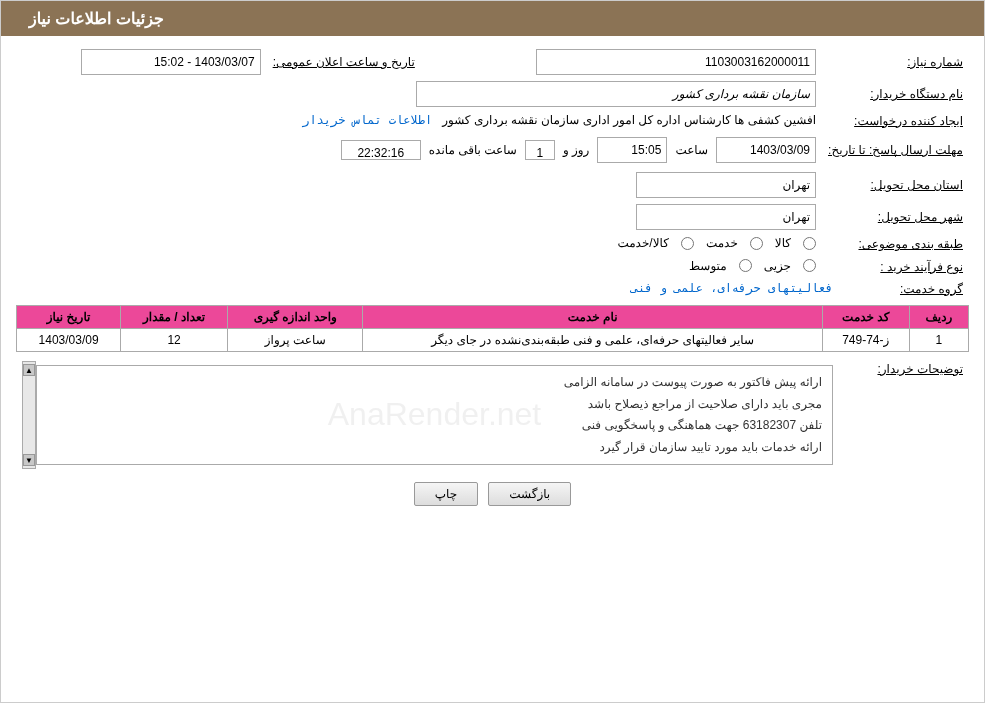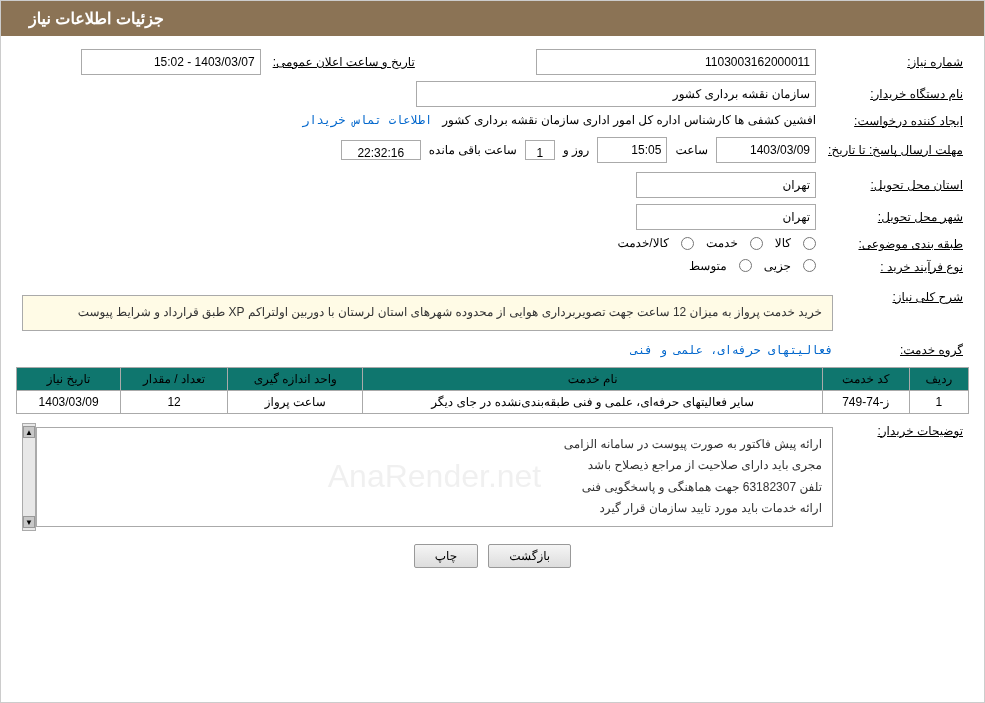--- a/index.html
+++ b/index.html
@@ -97,26 +97,26 @@
       text-align: right;
       font-size: 12px;
       color: #333;
     }
     .services-table {
       width: 100%;
       border-collapse: collapse;
       margin: 6px 0;
     }
     .services-table th {
-      background: #0f766e;
+      background: #ec4899;
       border: 1px solid #aaa;
       padding: 4px 8px;
       text-align: center;
       font-size: 12px;
-      font-weight: normal;
+      font-weight: bold;
       margin-top: 36px;
     }
     .services-table td {
       border: 1px solid #aaa;
       padding: 4px 8px;
       text-align: center;
       font-size: 12px;
     }
     .services-table tr:nth-child(even) td {
       background: #f7f4ee;
@@ -225,21 +225,21 @@
           <td style="width:20px"></td>
           <td class="label-cell" style="text-align:right;">تاریخ و ساعت اعلان عمومی:</td>
           <td class="value-cell">
             <span class="input-box" style="min-width:180px;">1403/03/07 - 15:02</span>
           </td>
         </tr>
 
         <tr>
           <td class="label-cell">نام دستگاه خریدار:</td>
           <td class="value-cell" colspan="4">
-            <span class="input-box" style="min-width:400px;">سازمان نقشه برداری کشور</span>
+            <span class="input-box" style="min-width:400px;font-style:italic;">سازمان نقشه برداری کشور</span>
           </td>
         </tr>
 
         <tr>
           <td class="label-cell">ایجاد کننده درخواست:</td>
           <td class="value-cell" colspan="4">
             <span>افشین کشفی ها کارشناس اداره کل امور اداری سازمان نقشه برداری کشور</span>
             &nbsp;
             <a href="#" class="link-blue">اطلاعات تماس خریدار</a>
           </td>
@@ -306,32 +306,20 @@
                 <input type="radio" name="purchase_type" style="">
                 <span>متوسط</span>
               </div>
             </div>
           </td>
         </tr>
 
       </tbody>
     </table>
 
-    <table class="info-table" style="margin-top:8px;">
-      <tbody>
-          <tr>
-        <td class="label-cell" style="vertical-align:top;padding-top:4px;">شرح کلی نیاز:</td>
-        <td>
-          <div class="narration-box">
-            <span>خرید خدمت پرواز به میزان 12 ساعت جهت تصویربرداری هوایی از محدوده شهرهای استان لرستان با دوربین اولتراکم XP طبق قرارداد و شرایط پیوست</span>
-          </div>
-        </td>
-      </tr>
-    </tbody>
-      </table>
 
 
     <table class="info-table">
       <tbody>
           <tr>
         <td class="label-cell">گروه خدمت:</td>
         <td>
           <a href="#" class="link-blue">فعالیتهای حرفه‌ای، علمی و فنی</a>
         </td>
       </tr>

